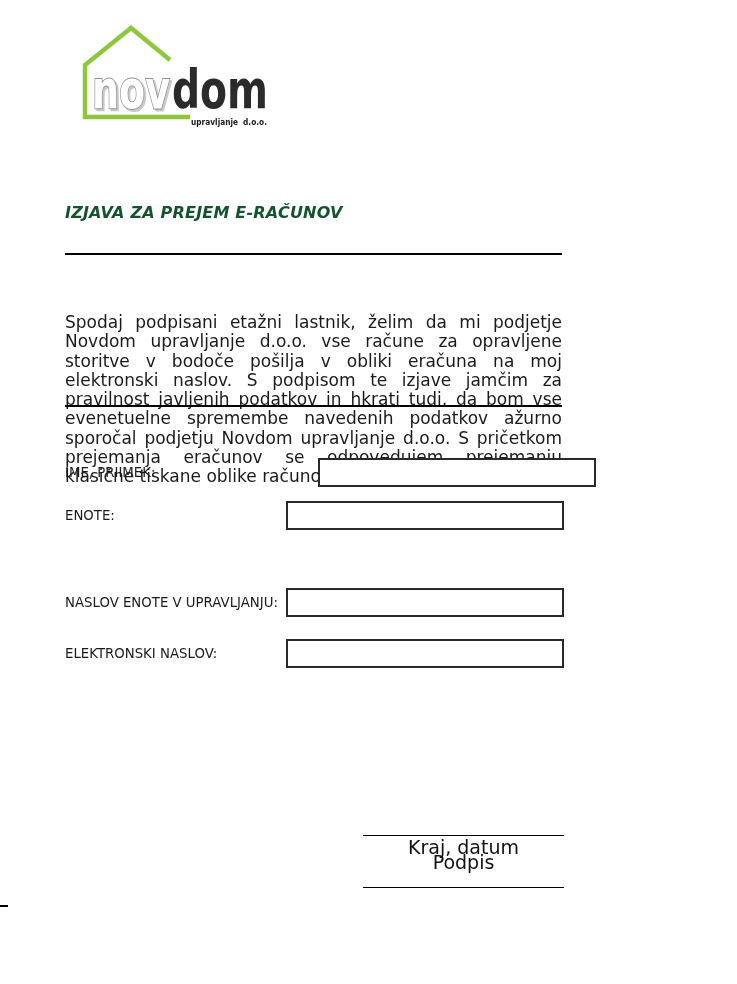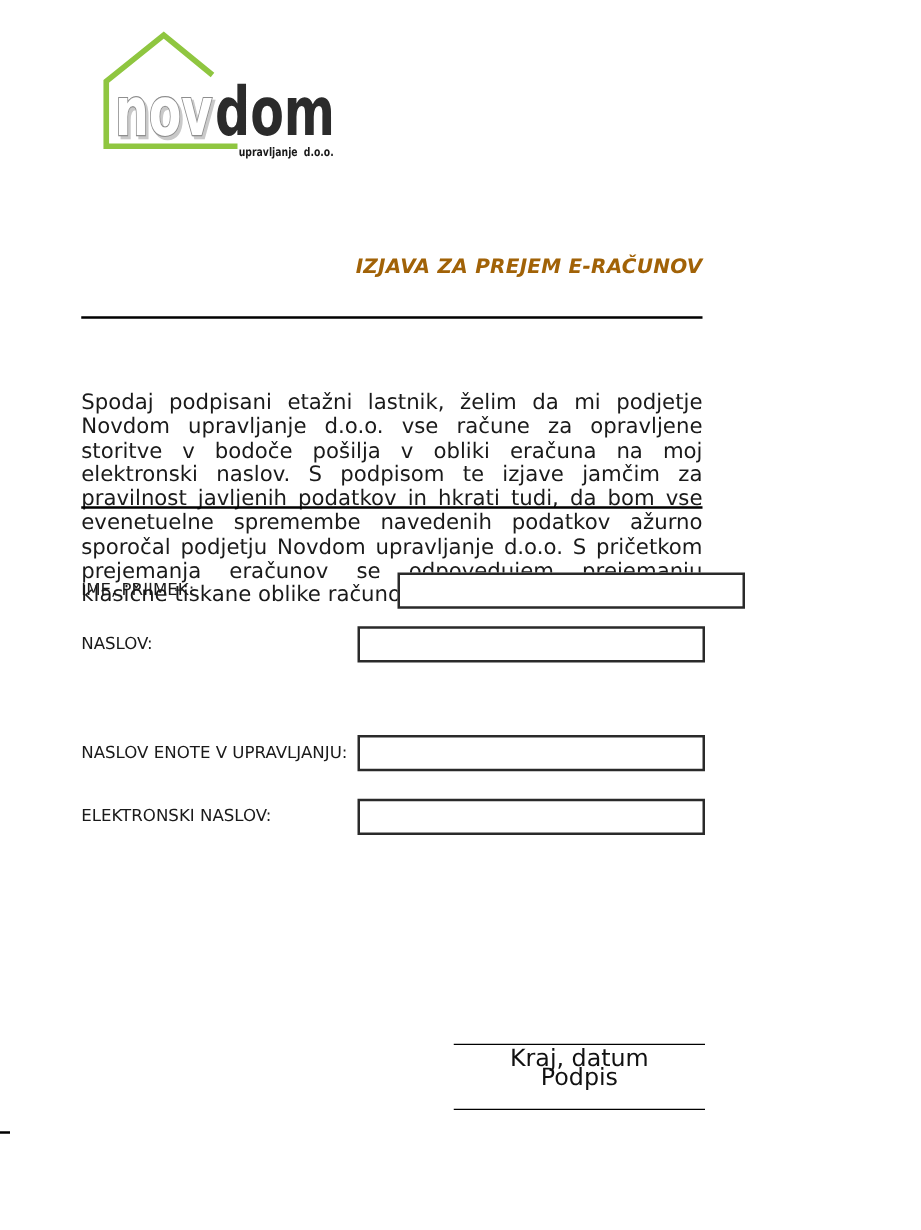--- a/index.html
+++ b/index.html
@@ -7,23 +7,23 @@
     position:relative;
     width:737px;height:984px;
     background:#ffffff;
     font-family:"DejaVu Sans","Liberation Sans",sans-serif;
     color:#1a1a1a;
     overflow:hidden;
   }
   .logo-svg{position:absolute;left:78px;top:18px;width:200px;height:112px;}
   .page-title{
     position:absolute;left:65px;top:203px;width:497px;
-    text-align:right;
+    text-align:left;
     font-size:16px;font-weight:bold;font-style:italic;
-    letter-spacing:0.2px;color:#a16207;
+    letter-spacing:0.2px;color:#14532d;
   }
   .rule{
     position:absolute;left:65px;width:497px;height:0;
     border-top:2px solid #000;
   }
   .rule-top{top:253px;}
   .rule-bottom{top:405px;}
   .declaration{
     position:absolute;left:65px;top:269px;width:497px;
     font-size:17px;line-height:19.3px;
@@ -93,21 +93,21 @@
   <div class="declaration">Spodaj podpisani etažni lastnik, želim da mi podjetje Novdom upravljanje d.o.o. vse račune za opravljene storitve v bodoče pošilja v obliki eračuna na moj elektronski naslov. S podpisom te izjave jamčim za pravilnost javljenih podatkov in hkrati tudi, da bom vse evenetuelne spremembe navedenih podatkov ažurno sporočal podjetju Novdom upravljanje d.o.o. S pričetkom prejemanja eračunov se odpovedujem prejemanju klasične tiskane oblike računov.</div>
 
   <div class="rule rule-bottom"></div>
 
   <div class="field-row row-1">
     <div class="field-label">IME, PRIIMEK:</div>
     <input class="field-box" type="text" value="" style="">
   </div>
 
   <div class="field-row row-2">
-    <div class="field-label">NASLOV:</div>
+    <div class="field-label">ENOTE:</div>
     <input class="field-box" type="text" value="" style="">
   </div>
 
 
   <div class="field-row row-5">
     <div class="field-label">ELEKTRONSKI NASLOV:</div>
     <input class="field-box" type="text" value="" style="">
   </div>
 
   <div class="field-row row-4">

